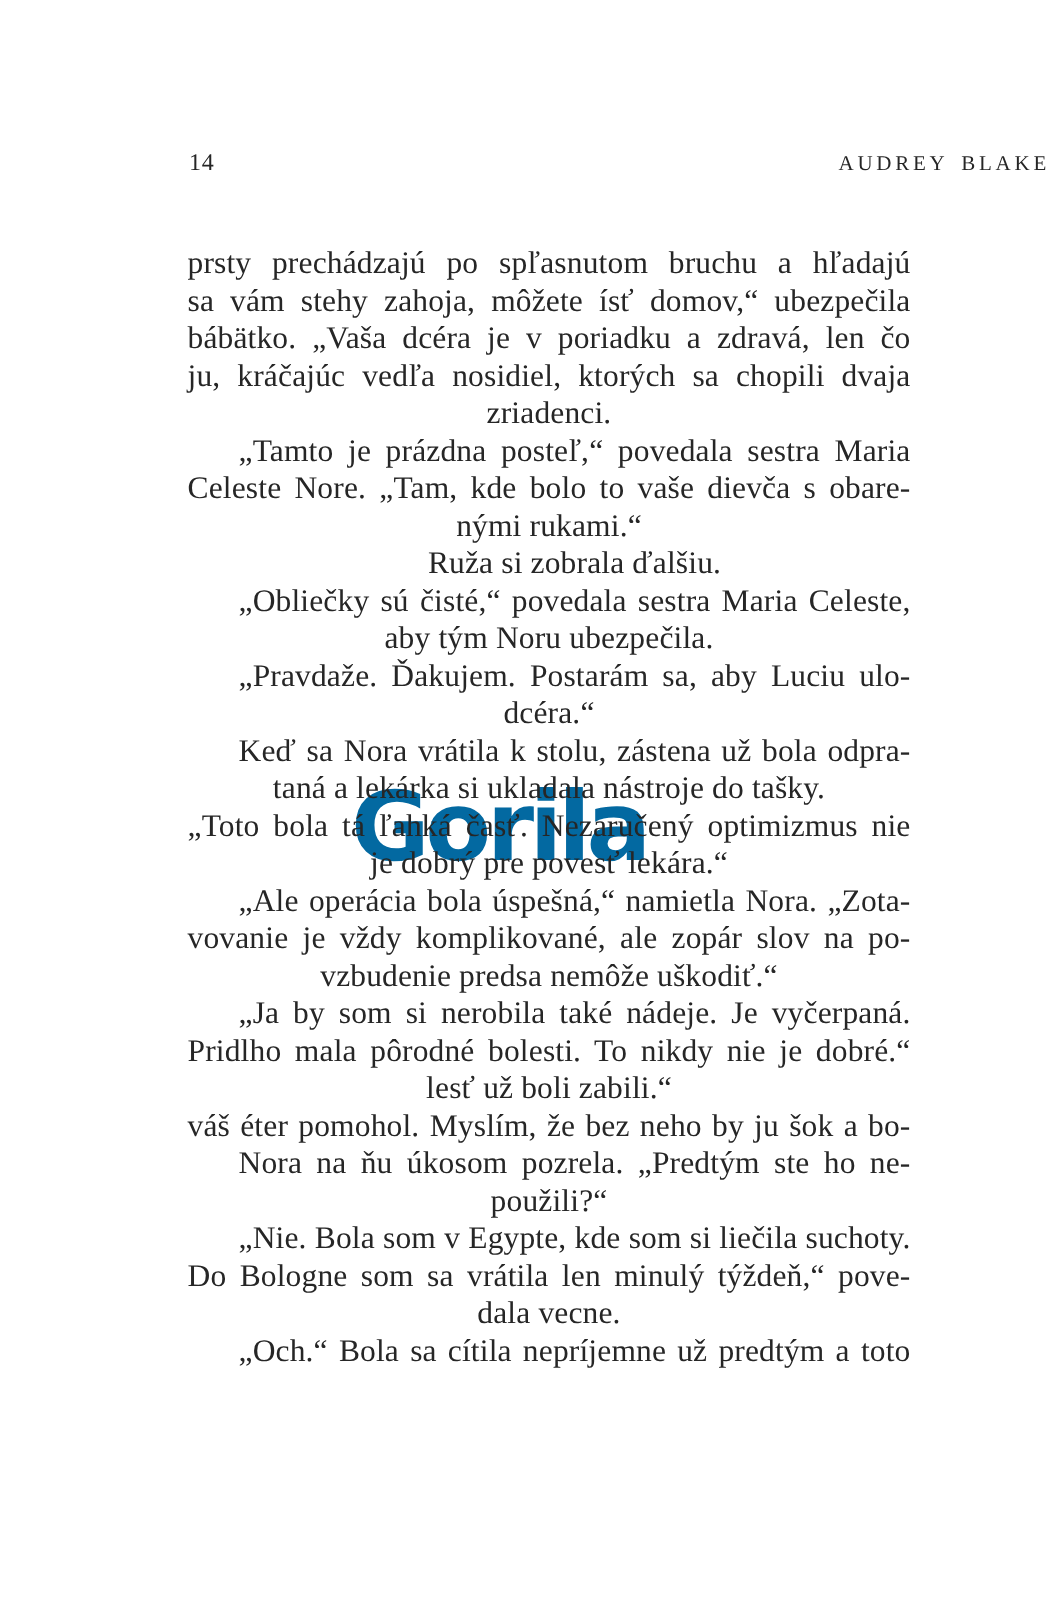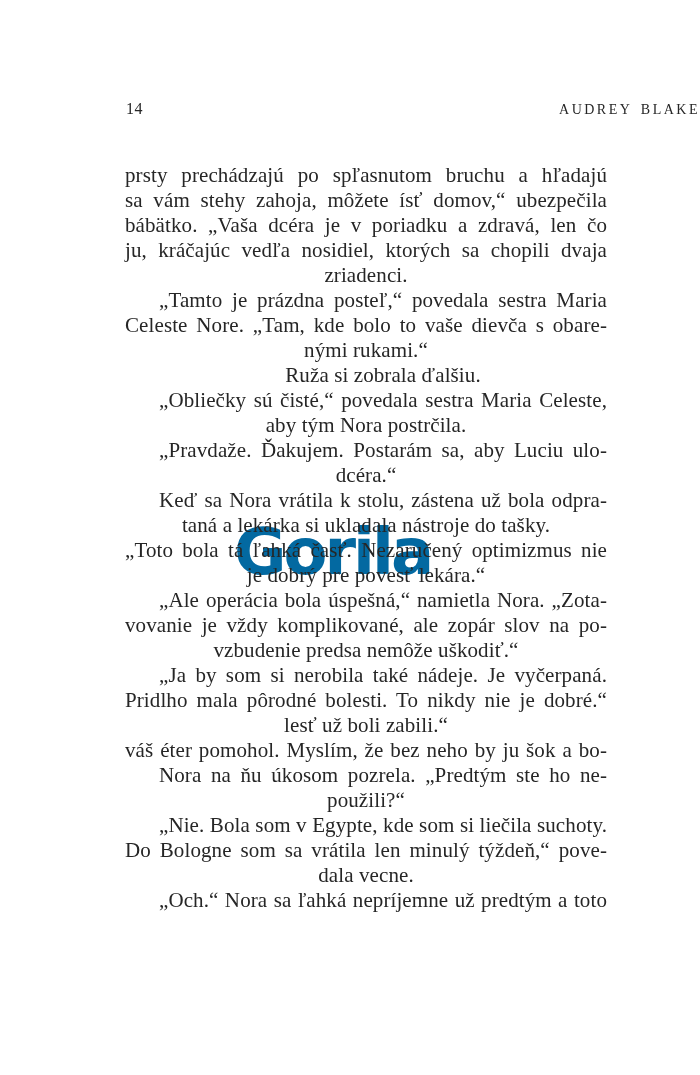--- a/index.html
+++ b/index.html
@@ -100,21 +100,21 @@
       <div class="para">
         <div class="line just indent">„Tamto je prázdna posteľ,“ povedala sestra Maria</div>
         <div class="line just">Celeste Nore. „Tam, kde bolo to vaše dievča s obare-</div>
         <div class="line">nými rukami.“</div>
       </div>
       <div class="para">
         <div class="line indent">Ruža si zobrala ďalšiu.</div>
       </div>
       <div class="para">
         <div class="line just indent">„Obliečky sú čisté,“ povedala sestra Maria Celeste,</div>
-        <div class="line">aby tým Nora postrčila.</div>
+        <div class="line">aby tým Noru ubezpečila.</div>
       </div>
       <div class="para">
         <div class="line just indent">„Pravdaže. Ďakujem. Postarám sa, aby Luciu ulo-</div>
         <div class="line">dcéra.“</div>
       </div>
       <div class="para">
         <div class="line just indent">Keď sa Nora vrátila k stolu, zástena už bola odpra-</div>
         <div class="line">taná a lekárka si ukladala nástroje do tašky.</div>
       </div>
       <div class="para">
@@ -135,16 +135,16 @@
       <div class="para">
         <div class="line just indent">Nora na ňu úkosom pozrela. „Predtým ste ho ne-</div>
         <div class="line">použili?“</div>
       </div>
       <div class="para">
         <div class="line just indent">„Nie. Bola som v Egypte, kde som si liečila suchoty.</div>
         <div class="line just">Do Bologne som sa vrátila len minulý týždeň,“ pove-</div>
         <div class="line">dala vecne.</div>
       </div>
       <div class="para">
-        <div class="line just indent">„Och.“ Nora sa ľahká nepríjemne už predtým a toto</div>
+        <div class="line just indent">„Och.“ Bola sa cítila nepríjemne už predtým a toto</div>
       </div>
     </div>
 </div>
 
 </body></html>

